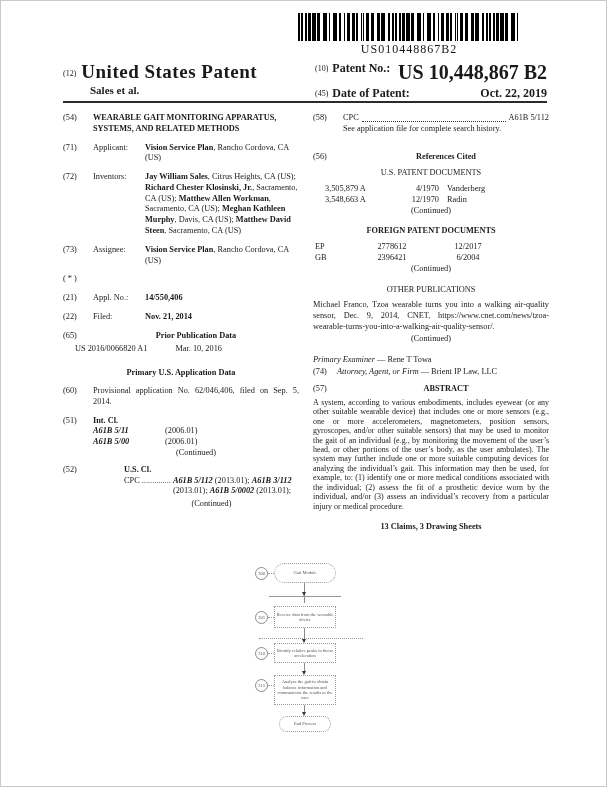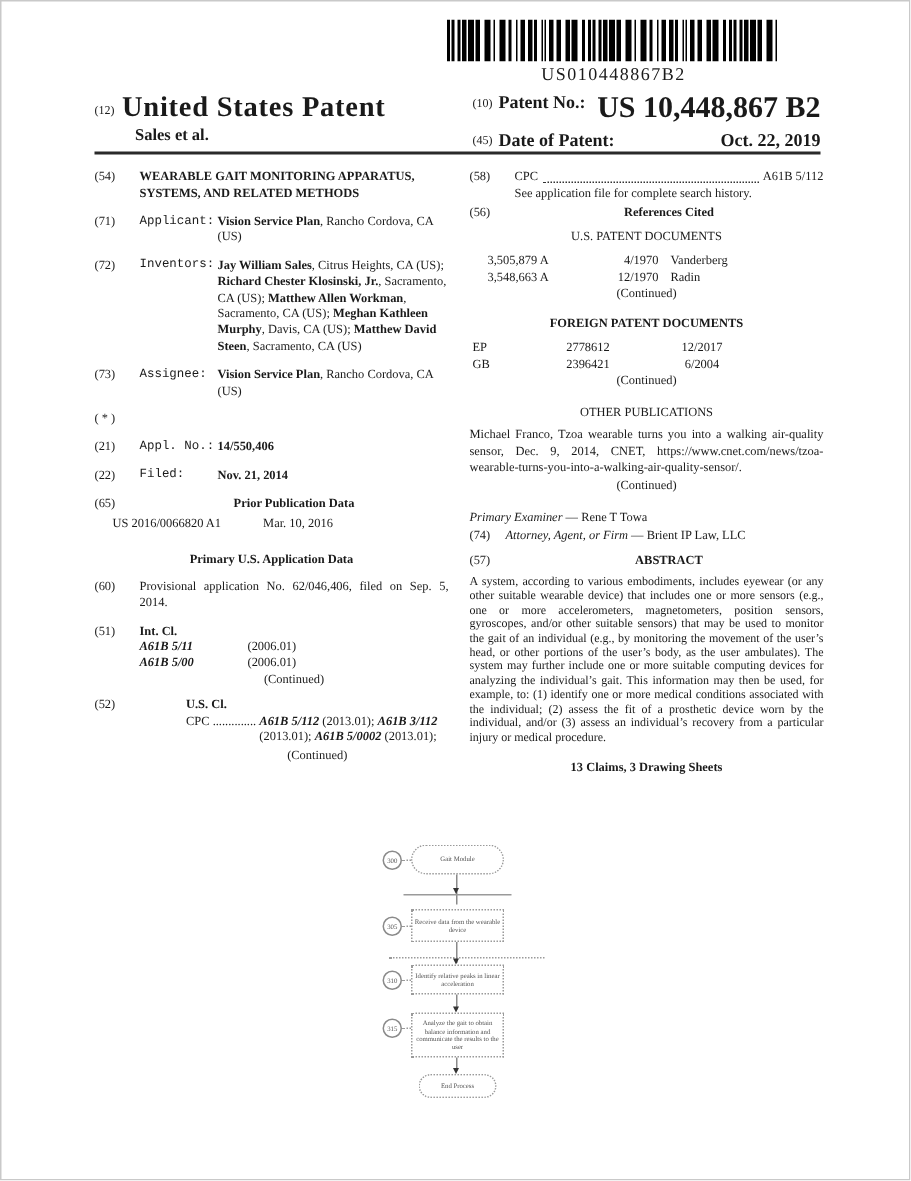--- a/index.html
+++ b/index.html
@@ -26,21 +26,21 @@
   .dt-label{font-size:12px;}
   .dt-value{font-size:12px;margin-left:auto;white-space:nowrap;}
   .rule{position:absolute;left:62px;top:100px;width:484px;border-top:2px solid #2a2a2a;}
   
   .cols{position:absolute;left:62px;top:112px;width:486px;display:flex;gap:14px;font-size:8.3px;line-height:1.3;}
   .col{width:236px;}
   .item{display:flex;margin-bottom:8px;}
   .num{width:30px;flex-shrink:0;}
   .bd{flex:1;}
   .lv{display:flex;}
-  .lbl{width:52px;flex-shrink:0;font-family:Liberation Mono, monospace;}
+  .lbl{width:52px;flex-shrink:0;}
   .val{flex:1;}
   .b{font-weight:bold;}
   .bi{font-weight:bold;font-style:italic;}
   .it{font-style:italic;}
   .ctr{text-align:center;}
   .just{text-align:justify;}
   .sec-head{text-align:center;font-weight:bold;margin:4px 0 5px 0;}
   .plain-head{text-align:center;margin:6px 0 5px 0;}
   .dots{flex:1;border-bottom:1px dotted #333;margin:0 3px 2px 3px;}
   .usrow{display:grid;grid-template-columns:76px 46px auto;margin-left:12px;}
@@ -190,21 +190,21 @@
             </span>
           </div>
           <div class="ctr" style="margin-top:2px;">(Continued)</div>
         </span>
       </div>
 
     </div>
 
     <div class="col">
 
-      <div class="item" style="margin-bottom:2px;font-family:Liberation Serif, serif;">
+      <div class="item" style="margin-bottom:17px;font-family:Liberation Serif, serif;">
         <span class="num">(58)</span>
         <span class="bd">
           <div style="display:flex;align-items:flex-end;">
             <span>CPC</span>
             <span class="dots"></span>
             <span>A61B 5/112</span>
           </div>
           <div>See application file for complete search history.</div>
         </span>
       </div>

